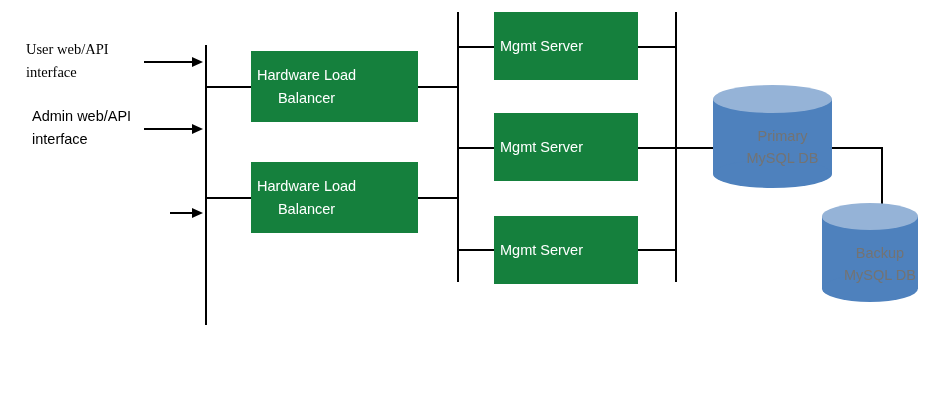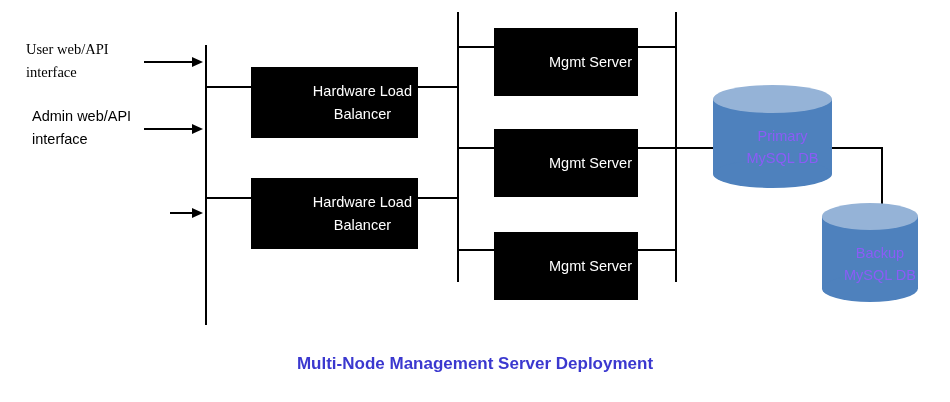--- a/index.html
+++ b/index.html
@@ -12,31 +12,30 @@
   }
   #diagram {
     position: relative;
     width: 950px;
     height: 402px;
     background: #ffffff;
     overflow: hidden;
   }
   .node-box {
     position: absolute;
-    background: #000000;
+    background: #15803d;
     color: #ffffff;
     display: flex;
     align-items: center;
-    justify-content: flex-end;
+    justify-content: flex-start;
     text-align: center;
     font-size: 14.5px;
     line-height: 1.55;
     box-sizing: border-box;
     z-index: 3;
-    margin-top: 16px;
   }
   .node-box .node-label {
     display: block;
     white-space: pre-line;
     padding: 0 6px;
   }
   .ext-label {
     position: absolute;
     color: #000000;
     font-size: 14.5px;
@@ -88,21 +87,21 @@
     left: 0;
     right: 0;
     background: #4e81bd;
     border-radius: 50%;
   }
   .cyl-text {
     position: absolute;
     left: 0;
     right: 0;
     text-align: center;
-    color: #8b5cf6;
+    color: #737373;
     font-size: 14.5px;
     line-height: 1.55;
     white-space: pre-line;
     z-index: 4;
     padding-left: 20px;
   }
   .diagram-title {
     position: absolute;
     text-align: center;
     font-weight: bold;
@@ -184,15 +183,14 @@
   <div class="line-v" style="left:881px; top:147px; height:70px;"></div>
 
   <div class="cylinder" style="left:822px; top:203px; width:96px; height:99px;">
     <div class="cyl-body" style="top:13px; height:72px;"></div>
     <div class="cyl-bottom-cap" style="top:72px; height:27px;"></div>
     <div class="cyl-top" style="height:27px;"></div>
     <div class="cyl-text" style="top:39px;">Backup
 MySQL DB</div>
   </div>
 
-  <div class="diagram-title" style="left:0; right:0; top:354px;">Multi-Node Management Server Deployment</div>
 
 </div>
 
 </body></html>

